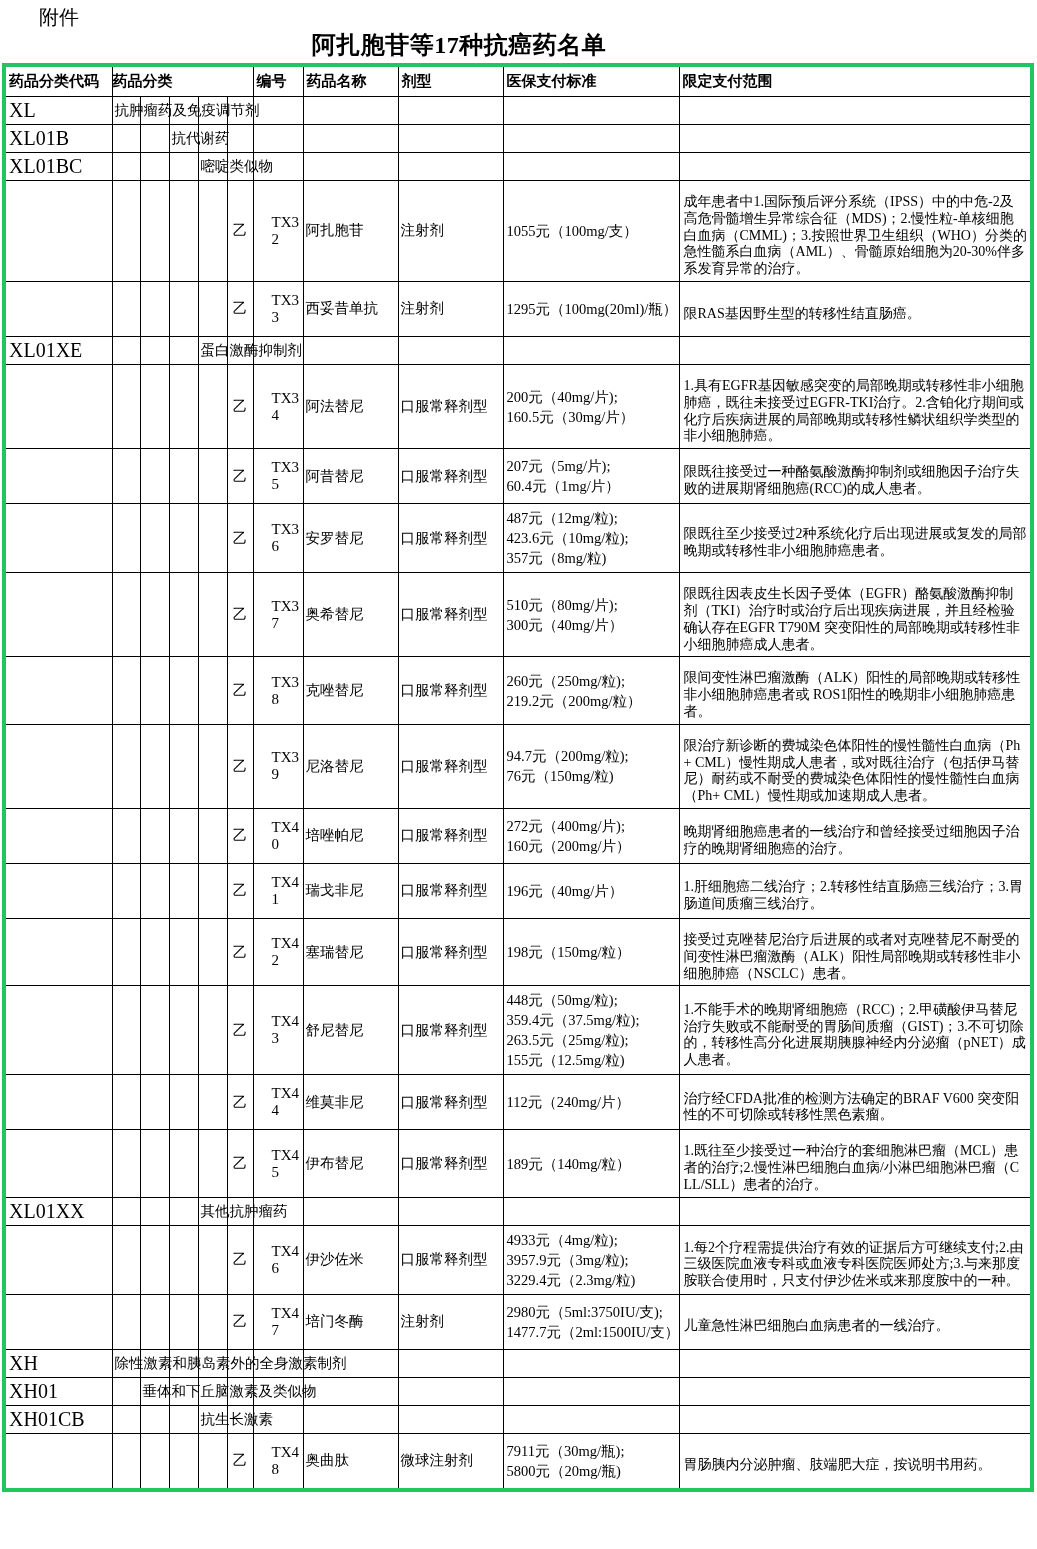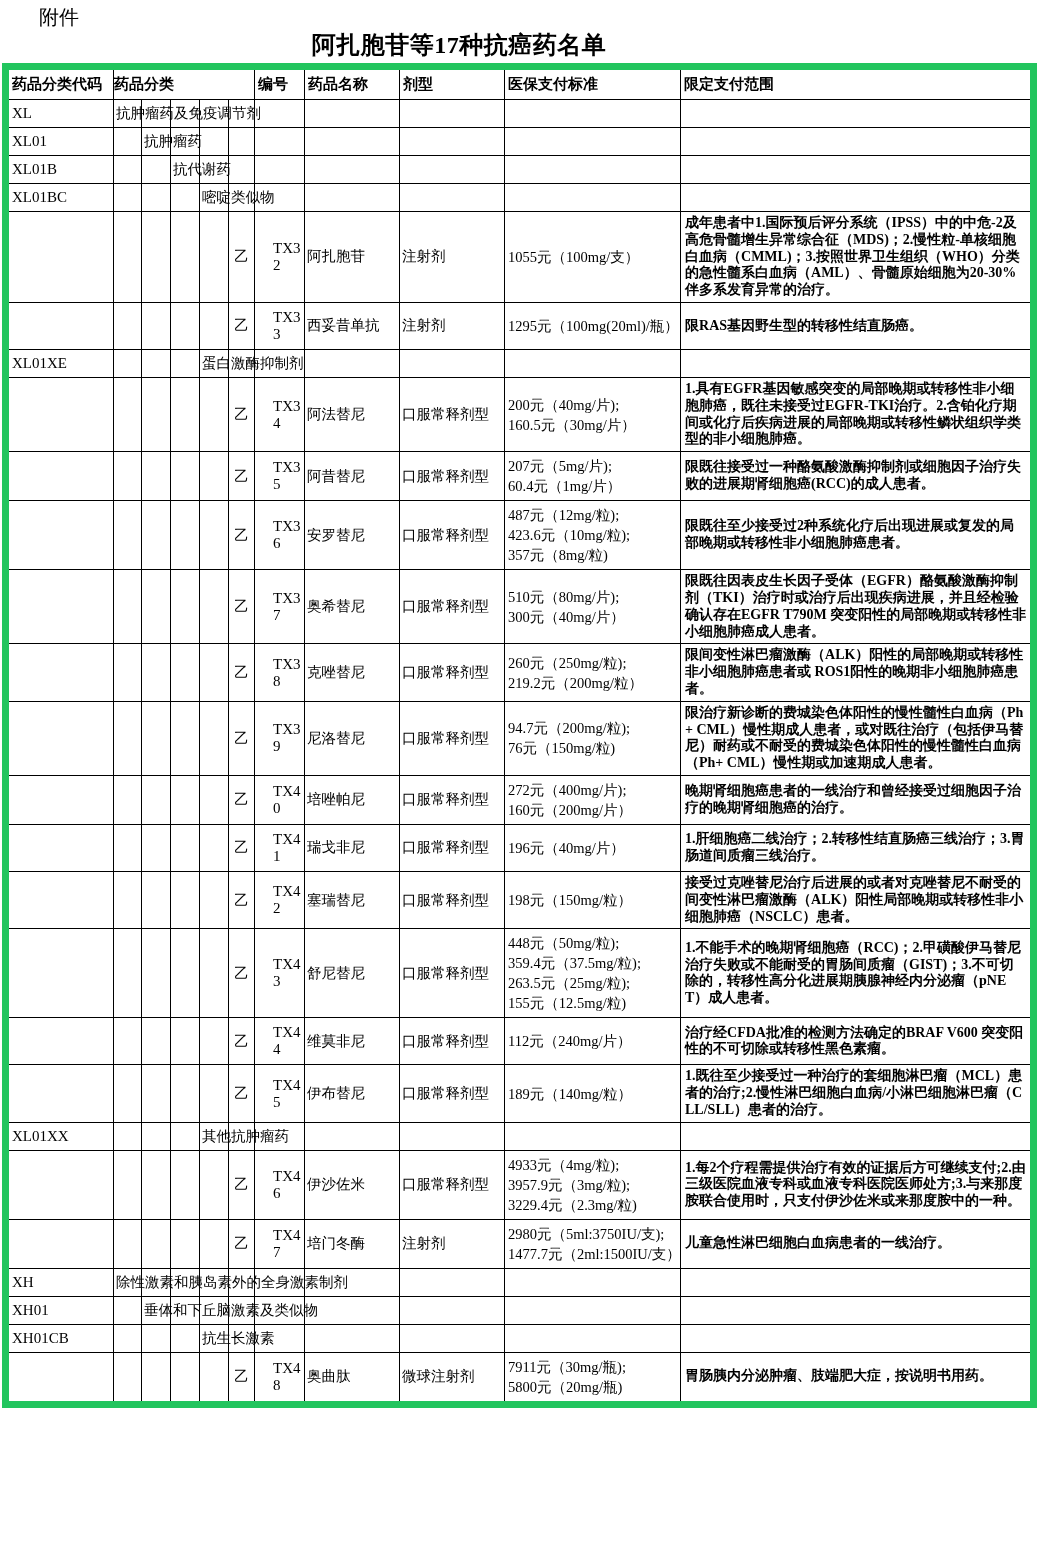--- a/index.html
+++ b/index.html
@@ -11,49 +11,49 @@
   .attachment{
     position:absolute;top:8px;left:27px;font-size:20px;line-height:18px;margin-left:12px;
   }
   .doc-title{
     position:absolute;top:30px;left:0;width:918px;text-align:center;
     font-size:24px;font-weight:bold;line-height:30px;letter-spacing:0.5px;
   }
   table.drug-table{
     position:absolute;top:63px;left:2px;width:1031px;
     border-collapse:collapse;table-layout:fixed;
-    border:7px solid #22c55e;
+    border:4px solid #22c55e;
     font-size:14.5px;
   }
   .drug-table th,.drug-table td{
     border:1px solid #000;
     padding:1px 2px;
     vertical-align:middle;
     text-align:left;
     overflow:visible;
     word-break:break-all;
   }
   .drug-table thead th{
     font-weight:bold;font-size:15px;height:27px;padding-left:3px;
   }
   .drug-table thead th.center{padding-left:0;}
   tr.category td{height:25px;}
   tr.category td:first-child,
-  tr.drug td:first-child{font-size:15px;padding-left:3px;}
+  tr.drug td:first-child{font-size:20px;padding-left:3px;}
   .cat-label{
     position:relative;z-index:2;
     width:0;white-space:nowrap;overflow:visible;
     font-size:14.5px;line-height:17px;
   }
   tr.drug td{height:38px;}
   td.cls{text-align:center;padding:1px 0;}
   td.no{padding-left:18px;font-size:15px;}
   td.price{line-height:20px;padding:4px 8px 4px 3px;font-size:14.5px;}
   td.price div{white-space:nowrap;}
-  td.scope{line-height:16.8px;padding:3px 3px 3px 4px;font-size:14px;font-weight:bold;}
+  td.scope{line-height:16.8px;padding:13px 3px 3px 4px;font-size:14px;}
 </style>
 </head>
 <body>
 
 <div class="attachment">附件</div>
 <div class="doc-title">阿扎胞苷等17种抗癌药名单</div>
 
 <table class="drug-table">
   <colgroup>
     <col style="width:108px">
@@ -89,35 +89,20 @@
         <td></td>
         <td></td>
         <td></td>
         <td></td>
         <td></td>
         <td></td>
         <td></td>
         <td></td>
       </tr>
       <tr class="category">
-        <td>XL01</td>
-        <td></td>
-        <td>
-          <div class="cat-label">抗肿瘤药</div>
-        </td>
-        <td></td>
-        <td></td>
-        <td></td>
-        <td></td>
-        <td></td>
-        <td></td>
-        <td></td>
-        <td></td>
-      </tr>
-      <tr class="category">
         <td>XL01B</td>
         <td></td>
         <td></td>
         <td>
           <div class="cat-label">抗代谢药</div>
         </td>
         <td></td>
         <td></td>
         <td></td>
         <td></td>

